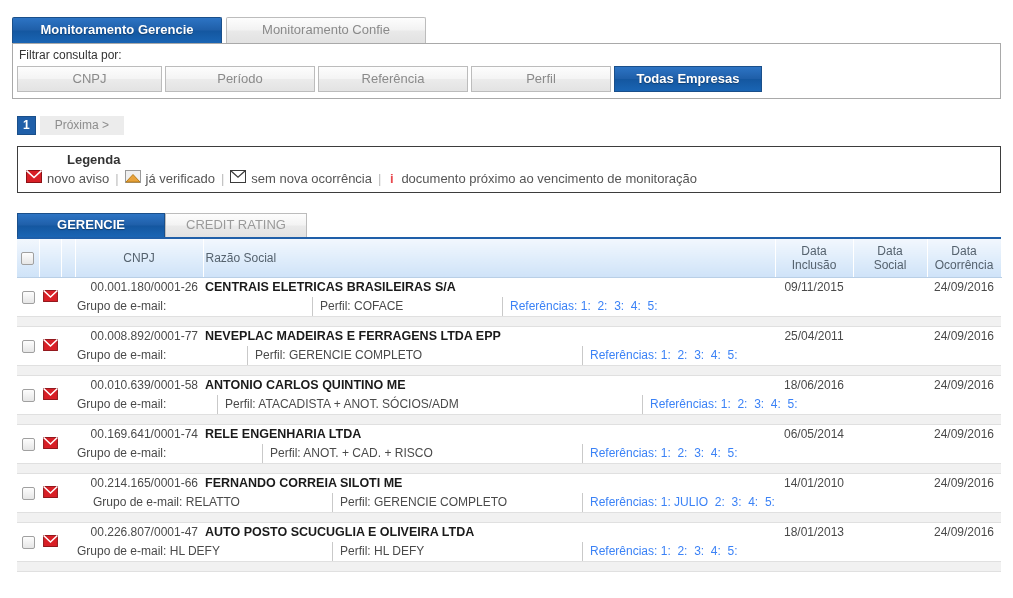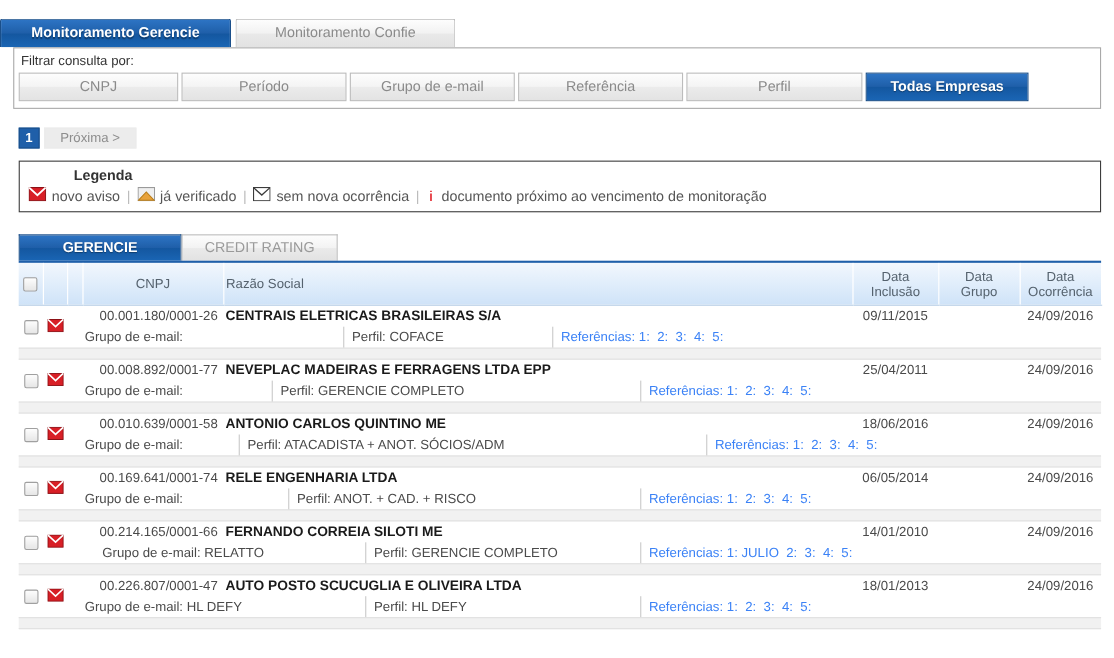--- a/index.html
+++ b/index.html
@@ -10,21 +10,21 @@
     background: #ffffff;
     font-family: "Liberation Sans", sans-serif;
     font-size: 12px;
     color: #333333;
     overflow: hidden;
   }
 
   
   .tabstrip {
     position: relative;
-    padding: 12px 0 0 0;
+    padding: 12px 0 0 12px;
     height: 43px;
     display: flex;
     align-items: flex-end;
   }
   .mod-tab {
     height: 26px;
     line-height: 24px;
     padding: 0 16px;
     font-size: 13px;
     font-weight: bold;
@@ -84,21 +84,21 @@
     background: linear-gradient(to bottom, #2d74c4 0%, #1f5fa9 48%, #1457a0 52%, #1a65b4 100%);
     color: #ffffff;
     font-weight: bold;
     border-color: #1a4f8a;
     text-shadow: 0 1px 1px rgba(0,0,0,.35);
   }
   .f-cnpj   { width: 145px; }
   .f-per    { width: 150px; }
   .f-grp    { width: 150px; }
   .f-ref    { width: 150px; }
-  .f-perfil { width: 160px; }
+  .f-perfil { width: 140px; }
   .f-todas  { width: 148px; }
 
   
   .pager {
     margin: 17px 0 0 17px;
     display: flex;
     align-items: center;
     height: 18px;
   }
   .pg-num {
@@ -243,21 +243,20 @@
 <div class="tabstrip">
   <div class="mod-tab active">Monitoramento Gerencie</div>
   <div class="mod-tab inactive">Monitoramento Confie</div>
 </div>
 
 <div class="filter-panel">
   <div class="filter-label">Filtrar consulta por:</div>
   <div class="filter-tabs">
     <div class="f-tab off f-cnpj">CNPJ</div>
     <div class="f-tab off f-per">Período</div>
-    <div class="f-tab off f-grp">Grupo de e-mail</div>
     <div class="f-tab off f-ref">Referência</div>
     <div class="f-tab off f-perfil">Perfil</div>
     <div class="f-tab on  f-todas">Todas Empresas</div>
   </div>
 </div>
 
 <div class="pager">
   <span class="pg-num">1</span>
   <span class="pg-next">Próxima &gt;</span>
 </div>
@@ -323,21 +322,21 @@
       <th></th>
       <th></th>
       <th class="cnpj-h">CNPJ</th>
       <th class="razao-h">Razão Social</th>
       <th class="date-h">
         <div>Data</div>
         <div>Inclusão</div>
       </th>
       <th class="date-h">
         <div>Data</div>
-        <div>Grupo</div>
+        <div>Social</div>
       </th>
       <th class="date-h">
         <div>Data</div>
         <div>Ocorrência</div>
       </th>
     </tr>
   </tbody>
     </table>
 
   <div id="rows-host">

